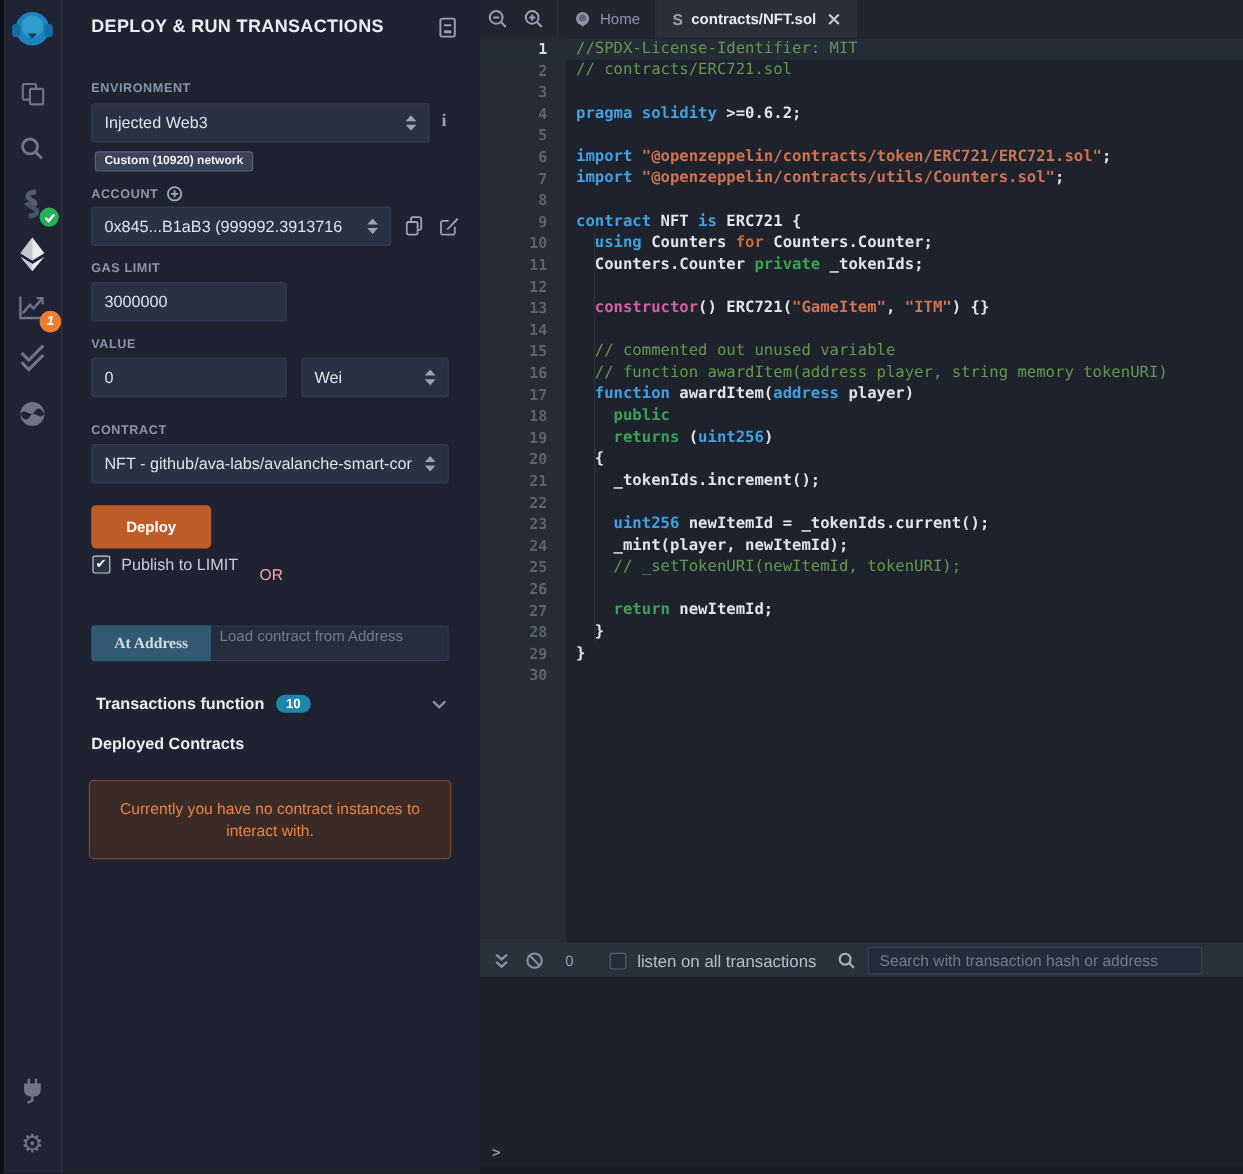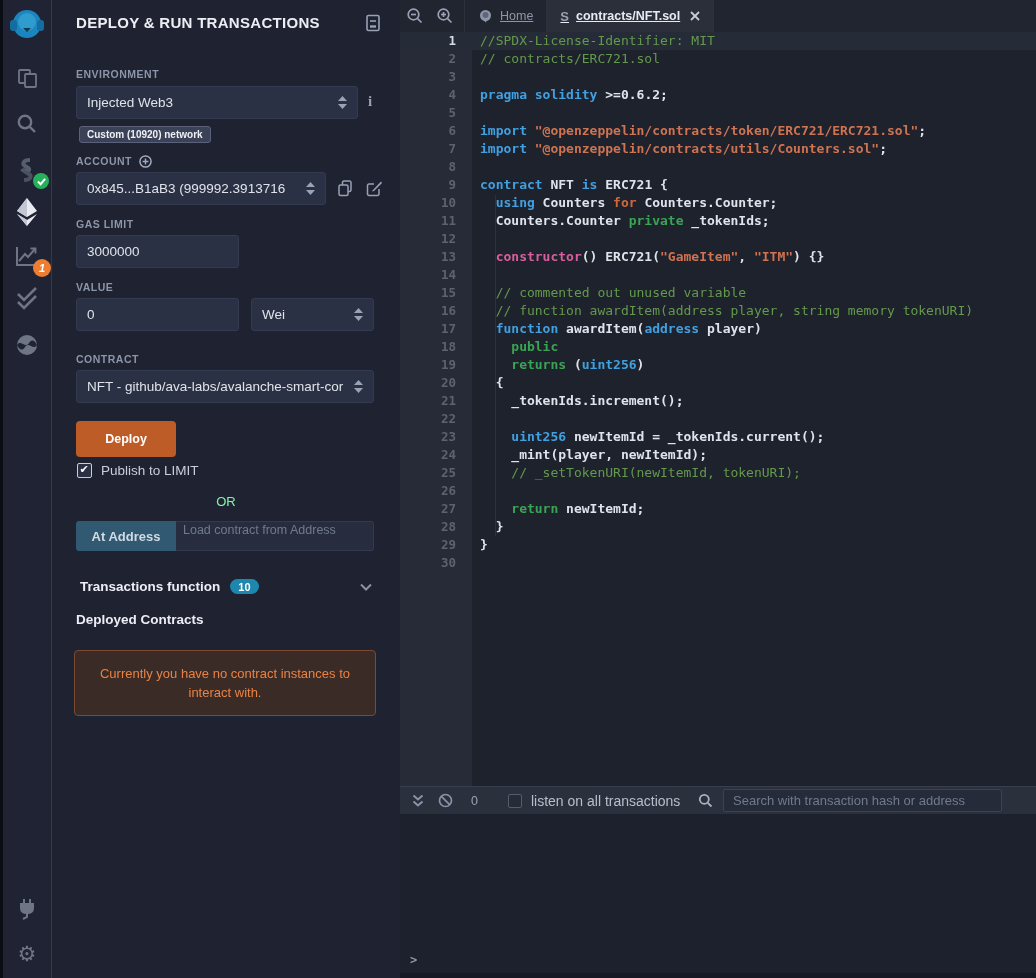--- a/index.html
+++ b/index.html
@@ -28,40 +28,40 @@
   .net-badge { position:absolute; left:27px; top:126px; background:#3b4156; border:1px solid #5a6179; border-radius:3px; color:#eef0f5; font-size:10px; font-weight:bold; padding:2px 7px; }
   .mini-icon { cursor:pointer; display:inline-flex; }
   .info-icon { position:absolute; left:316px; top:93px; color:#99a1b5; font-family:"Liberation Serif",serif; font-weight:bold; font-size:15px; cursor:pointer; }
   .plus-circle { display:inline-flex; margin-left:7px; vertical-align:-3px; cursor:pointer; }
   .acct-icons { position:absolute; left:285px; top:180px; display:flex; gap:13px; }
   .deploy-btn { position:absolute; left:24px; top:421px; width:100px; height:36px; background:#bd5c27; border:none; border-radius:4px; color:#fff; font-size:12.5px; font-weight:bold; cursor:pointer; font-family:"Liberation Sans",sans-serif; }
   .chk-row { position:absolute; left:25px; top:463px; display:flex; align-items:center; gap:9px; }
   .checkbox { width:15px; height:15px; background:#2b3144; border:1px solid #c8cdd8; border-radius:2px; position:relative; cursor:pointer; }
   .checkbox.checked::after { content:"\2714"; position:absolute; left:1.5px; top:-1px; color:#fff; font-size:11px; }
   .chk-label { color:#c9ceda; font-size:13.5px; }
-  .or-label { position:absolute; left:0; top:494px; width:100%; text-align:center; color:#86efac; font-size:13px; }
+  .or-label { position:absolute; left:0; top:471px; width:100%; text-align:center; color:#fca5a5; font-size:13px; }
   .ataddr-row { position:absolute; left:24px; top:521px; width:298px; height:30px; display:flex; }
-  .ataddr-btn { width:100px; background:#315a72; border:none; border-radius:3px 0 0 3px; color:#d3dae2; font-size:13px; font-weight:bold; cursor:pointer; font-family:Liberation Sans, sans-serif; }
+  .ataddr-btn { width:100px; background:#315a72; border:none; border-radius:3px 0 0 3px; color:#d3dae2; font-size:13px; font-weight:bold; cursor:pointer; font-family:Liberation Serif, serif; }
   .ataddr-inp { flex:1; background:#272d3f; border:1px solid #323950; border-left:none; border-radius:0 3px 3px 0; padding:0 7px; }
   .ataddr-inp input { width:100%; background:transparent; border:none; outline:none; color:#aab1c0; font-size:12.5px; font-family:"Liberation Sans",sans-serif; }
   .ataddr-inp input::placeholder { color:#717a8c; }
   .tx-row { position:absolute; left:28px; top:579px; width:292px; display:flex; align-items:center; cursor:pointer; }
   .tx-label { color:#eceef4; font-size:13.5px; font-weight:bold; }
   .tx-badge { margin-left:10px; background:#1d87ae; color:#fff; font-size:11px; font-weight:bold; border-radius:9px; padding:1.5px 8px; }
   .tx-chevron { margin-left:auto; }
   .deployed-label { position:absolute; left:24px; top:612px; color:#eceef4; font-size:13.5px; font-weight:bold; }
   .warn-box { position:absolute; left:22px; top:650px; width:302px; height:66px; background:#3b2b27; border:1px solid #7c4a33; border-radius:4px; display:flex; align-items:center; justify-content:center; padding:0 22px; }
   .warn-text { color:#ea8243; font-size:13px; text-align:center; line-height:1.5; }
   input::placeholder { color:#717a8c; }
 
   
   .editor-col { flex:1; display:flex; flex-direction:column; min-width:0; }
   .tabbar { height:32px; background:#21252f; display:flex; align-items:stretch; flex:0 0 32px; }
   .zoom-btn { width:30px; display:flex; align-items:center; justify-content:center; cursor:pointer; }
-  .tab { display:flex; align-items:center; gap:7px; padding:0 13px; font-size:12.5px; cursor:pointer; border-right:1px solid #2c3140;text-decoration:underline; }
+  .tab { display:flex; align-items:center; gap:7px; padding:0 13px; font-size:12.5px; cursor:pointer; border-right:1px solid #2c3140; }
   .tab.home { color:#8d95a8; border-left:1px solid #2c3140; margin-left:4px; }
   .tab.active { background:#2b2f3a; color:#e8eaf0; font-weight:bold; }
   .sol-glyph { color:#9aa1b2; font-weight:bold; font-size:13px; }
   .tab-close { margin-left:3px; display:inline-flex; cursor:pointer; }
 
   .code-area { position:relative; flex:1; background:#1e222d; overflow:hidden; }
   .gutter-bg { position:absolute; left:0; top:0; width:72px; height:100%; background:#272b37; }
   .indent-guide { position:absolute; left:95px; top:163px; width:1px; height:341px; background:rgba(255,255,255,0.07); }
   .code-row { position:relative; display:flex; height:18px; line-height:18px; font-family:"DejaVu Sans Mono","Liberation Mono",monospace; font-size:13px; }
   .code-row.active { background:#262b38; }

